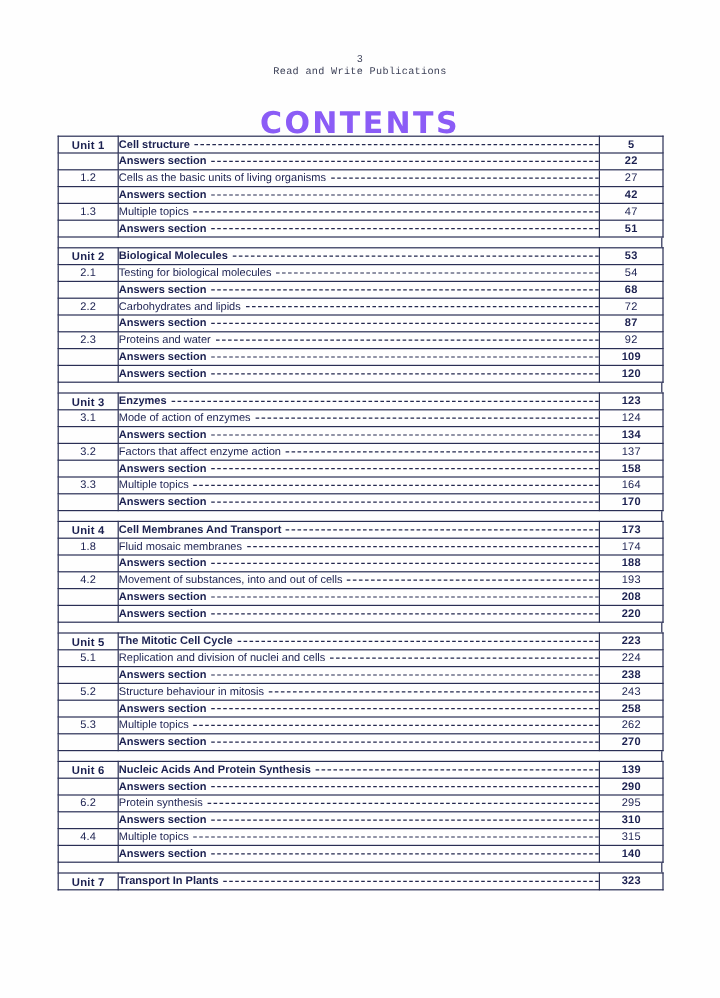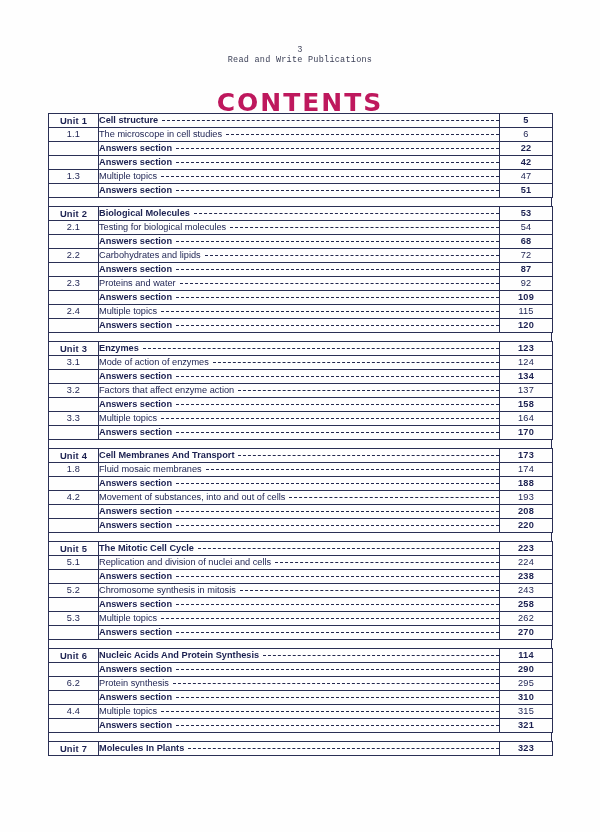--- a/index.html
+++ b/index.html
@@ -38,21 +38,21 @@
     color: #3c4057;
     letter-spacing: 0.25px;
     line-height: 1.3;
     font-family: Liberation Mono, monospace;
   }
   .contents-title {
     margin-top: 22px;
     font-size: 25px;
     font-weight: bold;
     letter-spacing: 2.0px;
-    color: #be185d;
+    color: #8b5cf6;
     font-family: "DejaVu Sans", sans-serif;
   }
 
   
   .toc {
     position: absolute;
     left: 48px;
     top: 113px;
     width: 504px;
   }
@@ -159,39 +159,39 @@
           <tr class="row-unit">
             <td class="cell-num unit">Unit 1</td>
             <td class="cell-title">
               <span class="leader">
                 <span class="t">Cell structure</span>
                 <span class="dots"></span>
               </span>
             </td>
             <td class="cell-page">5</td>
           </tr>
-          <tr class="row-topic">
-            <td class="cell-num">1.1</td>
-            <td class="cell-title">
-              <span class="leader">
-                <span class="t">The microscope in cell studies</span>
-                <span class="dots"></span>
-              </span>
-            </td>
-            <td class="cell-page">6</td>
-          </tr>
           <tr class="row-answers">
             <td class="cell-num"></td>
             <td class="cell-title">
               <span class="leader">
                 <span class="t">Answers section</span>
                 <span class="dots"></span>
               </span>
             </td>
             <td class="cell-page">22</td>
+          </tr>
+          <tr class="row-topic">
+            <td class="cell-num">1.2</td>
+            <td class="cell-title">
+              <span class="leader">
+                <span class="t">Cells as the basic units of living organisms</span>
+                <span class="dots"></span>
+              </span>
+            </td>
+            <td class="cell-page">27</td>
           </tr>
           <tr class="row-answers">
             <td class="cell-num"></td>
             <td class="cell-title">
               <span class="leader">
                 <span class="t">Answers section</span>
                 <span class="dots"></span>
               </span>
             </td>
             <td class="cell-page">42</td>
@@ -291,30 +291,20 @@
           <tr class="row-answers">
             <td class="cell-num"></td>
             <td class="cell-title">
               <span class="leader">
                 <span class="t">Answers section</span>
                 <span class="dots"></span>
               </span>
             </td>
             <td class="cell-page">109</td>
           </tr>
-          <tr class="row-topic">
-            <td class="cell-num">2.4</td>
-            <td class="cell-title">
-              <span class="leader">
-                <span class="t">Multiple topics</span>
-                <span class="dots"></span>
-              </span>
-            </td>
-            <td class="cell-page">115</td>
-          </tr>
           <tr class="row-answers">
             <td class="cell-num"></td>
             <td class="cell-title">
               <span class="leader">
                 <span class="t">Answers section</span>
                 <span class="dots"></span>
               </span>
             </td>
             <td class="cell-page">120</td>
           </tr>
@@ -511,21 +501,21 @@
                 <span class="t">Answers section</span>
                 <span class="dots"></span>
               </span>
             </td>
             <td class="cell-page">238</td>
           </tr>
           <tr class="row-topic">
             <td class="cell-num">5.2</td>
             <td class="cell-title">
               <span class="leader">
-                <span class="t">Chromosome synthesis in mitosis</span>
+                <span class="t">Structure behaviour in mitosis</span>
                 <span class="dots"></span>
               </span>
             </td>
             <td class="cell-page">243</td>
           </tr>
           <tr class="row-answers">
             <td class="cell-num"></td>
             <td class="cell-title">
               <span class="leader">
                 <span class="t">Answers section</span>
@@ -567,21 +557,21 @@
         </colgroup>
         <tbody>
           <tr class="row-unit">
             <td class="cell-num unit">Unit 6</td>
             <td class="cell-title">
               <span class="leader">
                 <span class="t">Nucleic Acids And Protein Synthesis</span>
                 <span class="dots"></span>
               </span>
             </td>
-            <td class="cell-page">114</td>
+            <td class="cell-page">139</td>
           </tr>
           <tr class="row-answers">
             <td class="cell-num"></td>
             <td class="cell-title">
               <span class="leader">
                 <span class="t">Answers section</span>
                 <span class="dots"></span>
               </span>
             </td>
             <td class="cell-page">290</td>
@@ -617,39 +607,39 @@
             <td class="cell-page">315</td>
           </tr>
           <tr class="row-answers">
             <td class="cell-num"></td>
             <td class="cell-title">
               <span class="leader">
                 <span class="t">Answers section</span>
                 <span class="dots"></span>
               </span>
             </td>
-            <td class="cell-page">321</td>
+            <td class="cell-page">140</td>
           </tr>
         </tbody>
       </table>
       <div class="unit-gap">
         <div class="unit-gap-inner"></div>
       </div>
       <table class="toc-table">
         <colgroup>
           <col class="c-num">
           <col class="c-title">
           <col class="c-page">
         </colgroup>
         <tbody>
           <tr class="row-unit">
             <td class="cell-num unit">Unit 7</td>
             <td class="cell-title">
               <span class="leader">
-                <span class="t">Molecules In Plants</span>
+                <span class="t">Transport In Plants</span>
                 <span class="dots"></span>
               </span>
             </td>
             <td class="cell-page">323</td>
           </tr>
         </tbody>
       </table>
     </div>
 
 </div>

